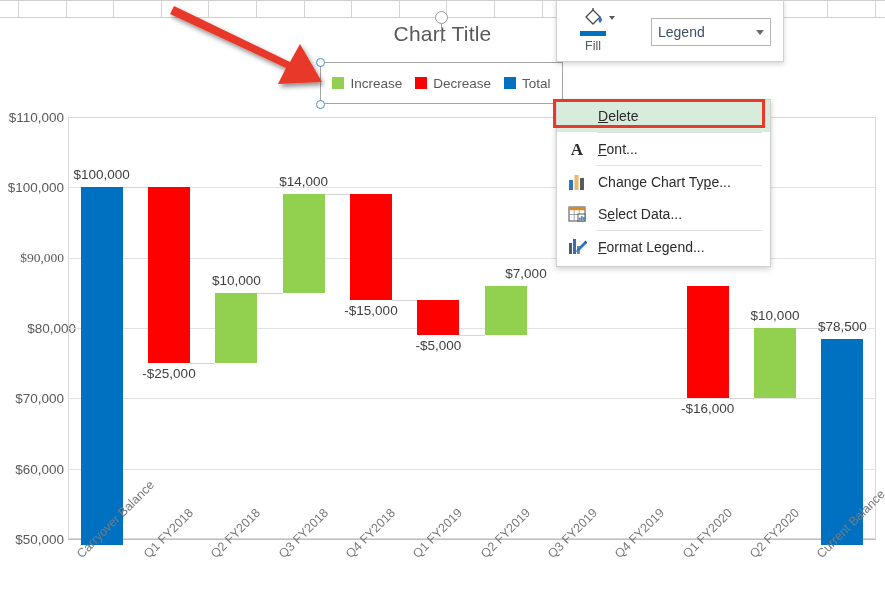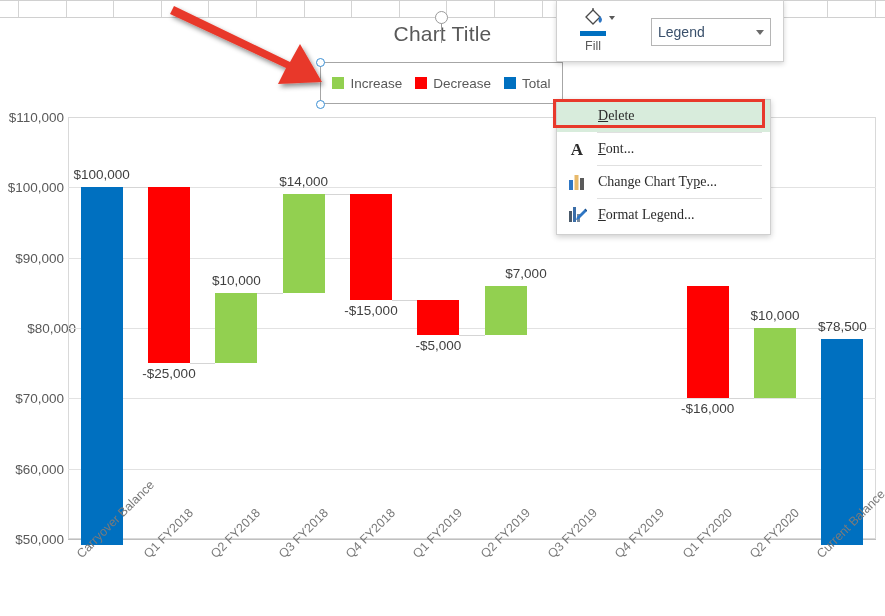--- a/index.html
+++ b/index.html
@@ -97,21 +97,21 @@
     background:#fff;border:1px solid #d0d0d0;box-sizing:border-box;
     box-shadow:0 2px 6px rgba(0,0,0,.2);z-index:25;padding-bottom:3px;
   }
   .menu-item{
     position:relative;height:32px;display:flex;align-items:center;
     font-size:14px;color:#2b2b2b;
   }
   .menu-item.highlighted{background:#d8ecdc;}
   .menu-item.disabled{color:#b0b0b0;}
   .mi-icon{width:40px;height:32px;display:flex;align-items:center;justify-content:center;}
-  .mi-label{padding-left:1px;font-family:Liberation Serif, serif;}
+  .mi-label{padding-left:1px;}
   .mi-label u{text-decoration:underline;}
   .menu-sep{height:1px;background:#e0e0e0;margin:0 8px 0 40px;}
 
   
   #delete-annotation{
     position:absolute;left:553px;top:99px;width:212px;height:29px;
     border:3px solid #e8392b;box-sizing:border-box;z-index:30;pointer-events:none;
   }
 
   
@@ -143,21 +143,21 @@
     <div class="hline" style="top: 0px;"></div>
     <div class="hline" style="top: 17px;"></div>
   </div>
 
 <div class="layer" id="chart">
   <div class="chart-title">Chart Title</div>
   <div class="plot-frame"></div>
   <div id="y-axis">
       <div class="ytick" style="top: 117px; left: 0px;">$110,000</div>
       <div class="ytick" style="top: 187.333px; left: 0px;">$100,000</div>
-      <div class="ytick" style="top: 257.667px; left: 0px;">$90,000</div>
+      <div class="ytick" style="top: 257.667px; left: 0px; font-family: Liberation Serif, serif;">$90,000</div>
       <div class="ytick" style="top: 328px; left: 0px; padding-left: 12px;">$80,000</div>
       <div class="ytick" style="top: 398.333px; left: 0px;">$70,000</div>
       <div class="ytick" style="top: 468.667px; left: 0px;">$60,000</div>
       <div class="ytick" style="top: 539px; left: 0px;">$50,000</div>
     </div>
   <div id="gridlines">
       <div class="gridline" style="top: 187px;"></div>
       <div class="gridline" style="top: 258px;"></div>
       <div class="gridline" style="top: 328px;"></div>
       <div class="gridline" style="top: 398px;"></div>
@@ -272,20 +272,34 @@
     <div class="menu-item">
       <span class="mi-icon">
         <svg width="20" height="20" viewBox="0 0 20 20">
           <rect x="2" y="8" width="4" height="10" fill="#2e76c4"></rect>
           <rect x="7.5" y="3" width="4" height="15" fill="#e8b96a"></rect>
           <rect x="13" y="6" width="4" height="12" fill="#5a5a5a"></rect>
         </svg>
       </span>
       <span class="mi-label">Change Chart Ty<u>p</u>e...</span>
     </div>
+    <div class="menu-item">
+      <span class="mi-icon">
+        <svg width="20" height="20" viewBox="0 0 20 20">
+          <rect x="2" y="3" width="16" height="14" fill="#fff" stroke="#5a5a5a" stroke-width="1.1"></rect>
+          <rect x="2" y="3" width="16" height="3.2" fill="#d98a2b"></rect>
+          <path d="M7.2 6.2V17M12.2 6.2V17M2 10.5h16" stroke="#9a9a9a" stroke-width=".9"></path>
+          <rect x="11" y="10" width="7" height="7" fill="#fff" stroke="#5a5a5a" stroke-width="1"></rect>
+          <rect x="12.2" y="13.5" width="1.4" height="2.8" fill="#2e76c4"></rect>
+          <rect x="14.2" y="12" width="1.4" height="4.3" fill="#2e76c4"></rect>
+          <rect x="16.2" y="13" width="1.4" height="3.3" fill="#2e76c4"></rect>
+        </svg>
+      </span>
+      <span class="mi-label">S<u>e</u>lect Data...</span>
+    </div>
     <div class="menu-sep"></div>
     <div class="menu-item">
       <span class="mi-icon">
         <svg width="20" height="20" viewBox="0 0 20 20">
           <rect x="2" y="6" width="3" height="11" fill="#4a5a6a"></rect>
           <rect x="6" y="2" width="3" height="15" fill="#3b6ea8"></rect>
           <rect x="10" y="9" width="3" height="8" fill="#7a8a9a"></rect>
           <path d="M18 4 L10 12 l-1 3 l3 -1 L20 6 Z" fill="#2e76c4"></path>
           <path d="M18 4 L20 6" stroke="#1a4f8a" stroke-width="1.2"></path>
         </svg>

